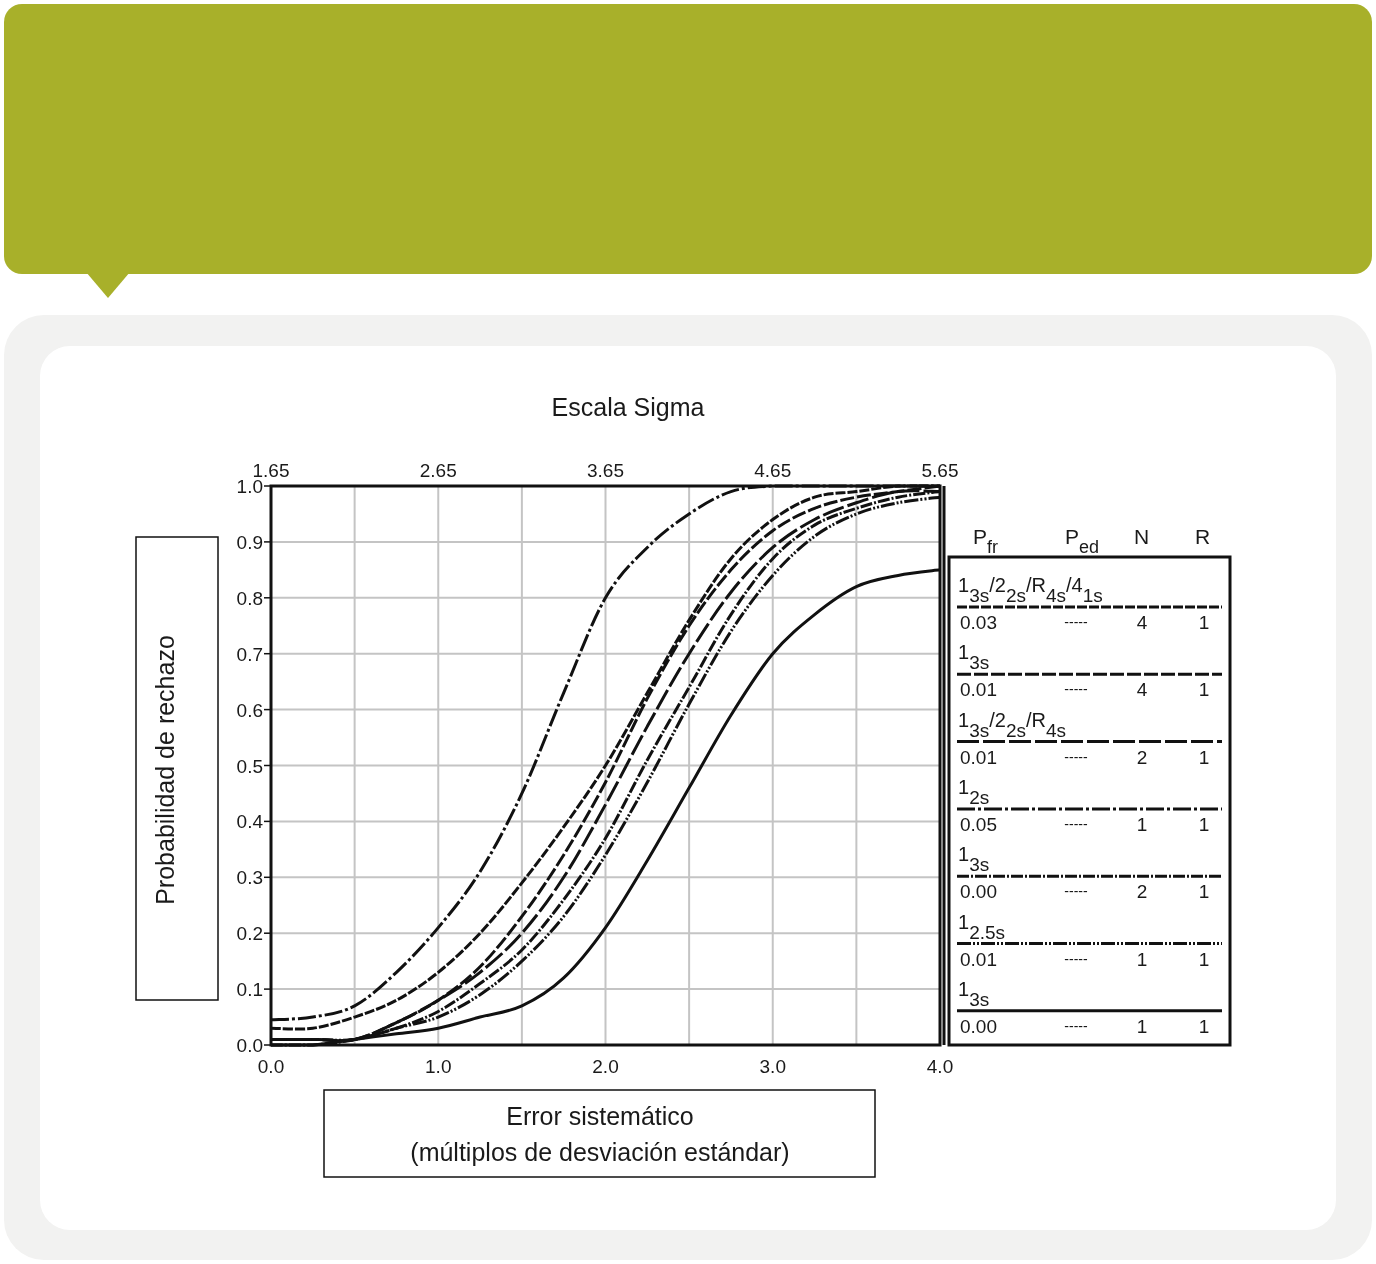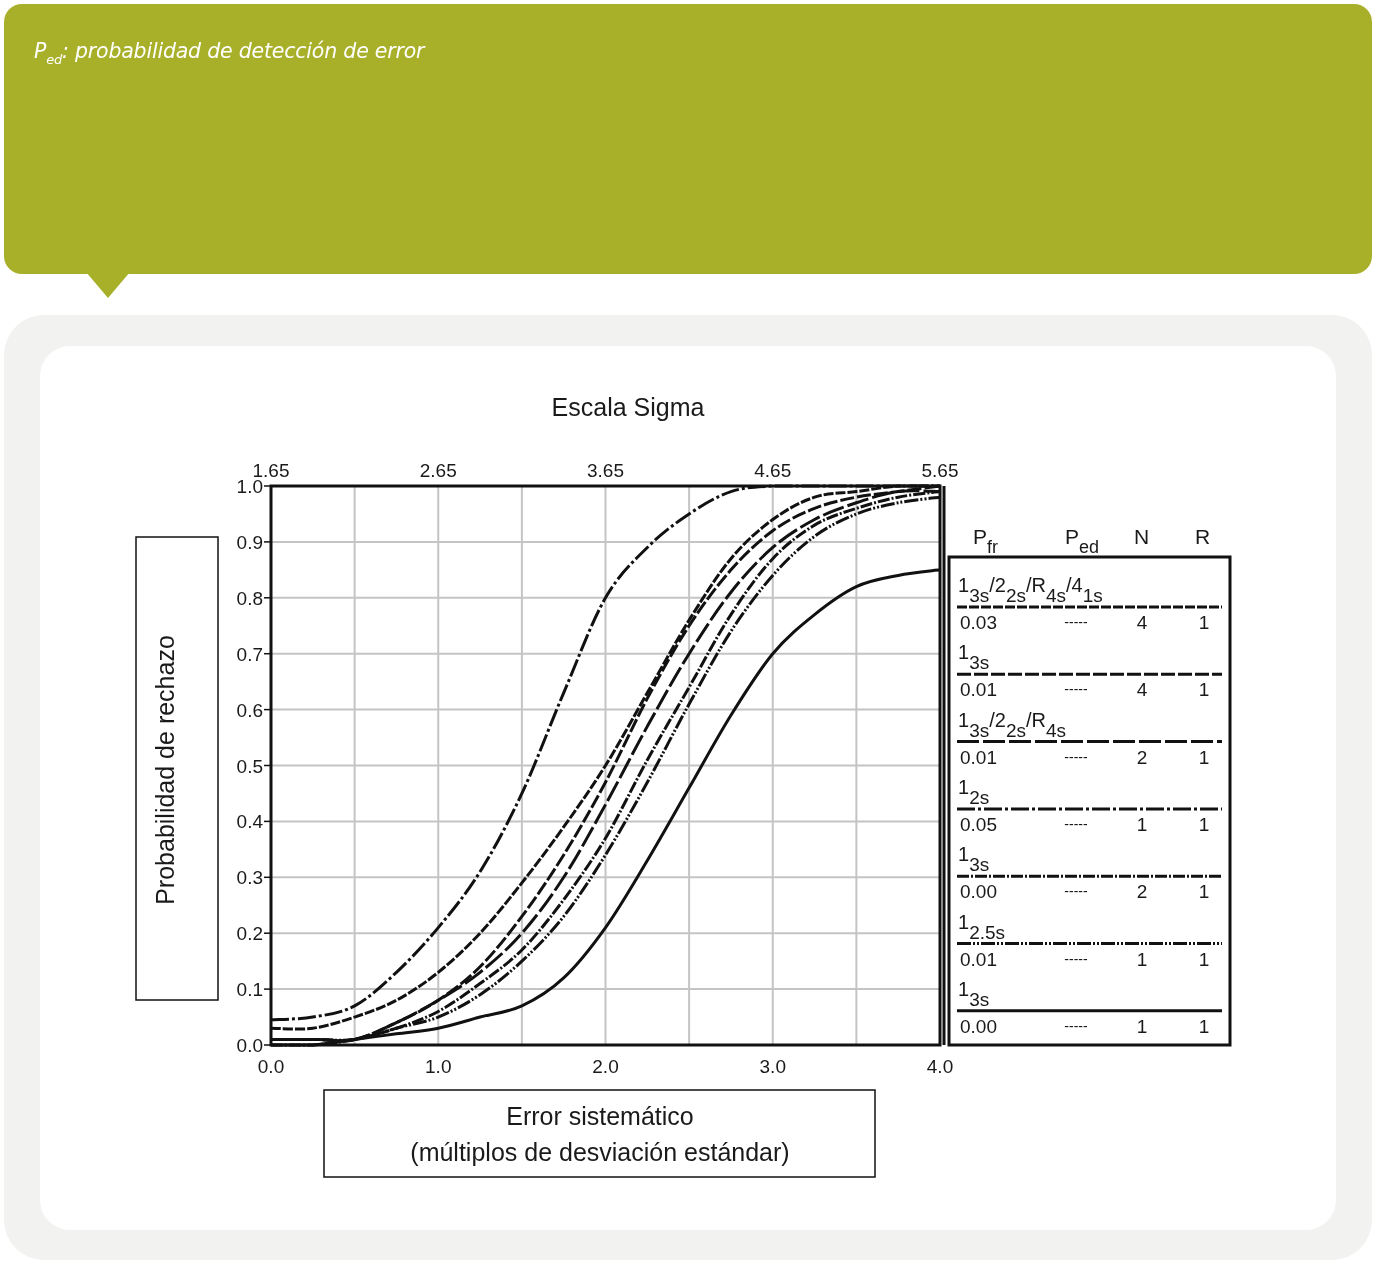--- a/index.html
+++ b/index.html
@@ -26,21 +26,20 @@
   .inner-panel {
     position:absolute; left:40px; top:346px; width:1296px; height:884px;
     background:#ffffff; border-radius:30px;
   }
   svg text { font-family:"Liberation Sans", sans-serif; fill:#1a1a1a; }
 </style>
 </head>
 <body>
 
 <div class="caption-box">
-  <div class="caption-line"><span>P</span><sub>ed</sub><span>: probabilidad de detección de error</span></div>
 </div>
 <div class="caption-pointer"></div>
 
 <div class="outer-panel"></div>
 <div class="inner-panel"></div>
 
 <svg id="chart" width="1376" height="1264" style="position:absolute;left:0;top:0;" xmlns="http://www.w3.org/2000/svg">
   <g id="grid">
       <line x1="354.625" x2="354.625" y1="486" y2="1045" stroke="#c4c4c4" stroke-width="2"></line>
       <line x1="438.25" x2="438.25" y1="486" y2="1045" stroke="#c4c4c4" stroke-width="2"></line>

